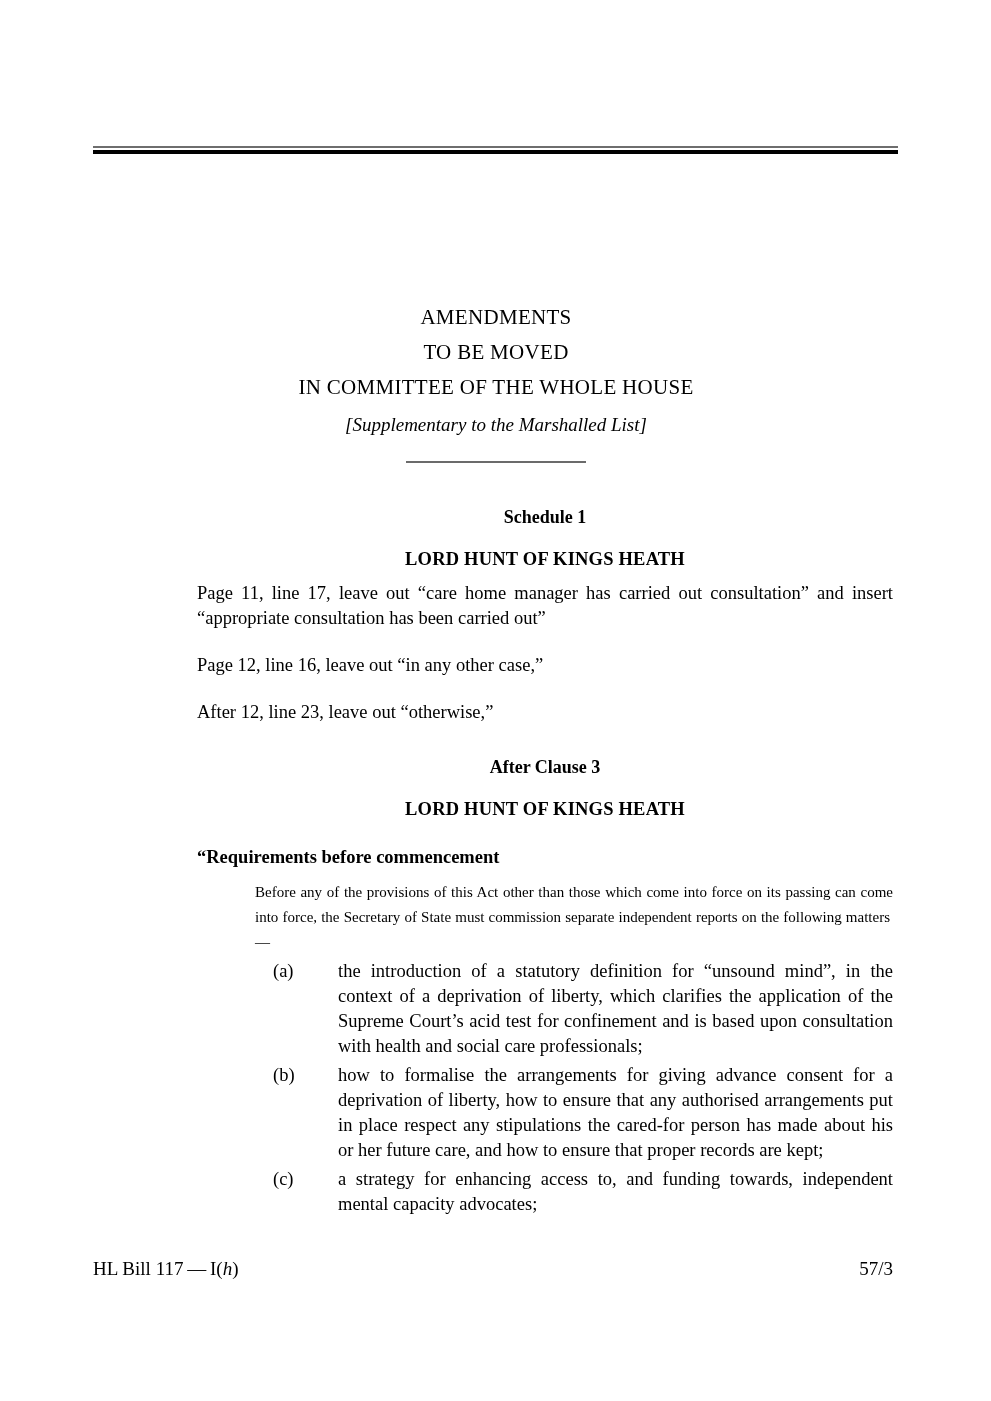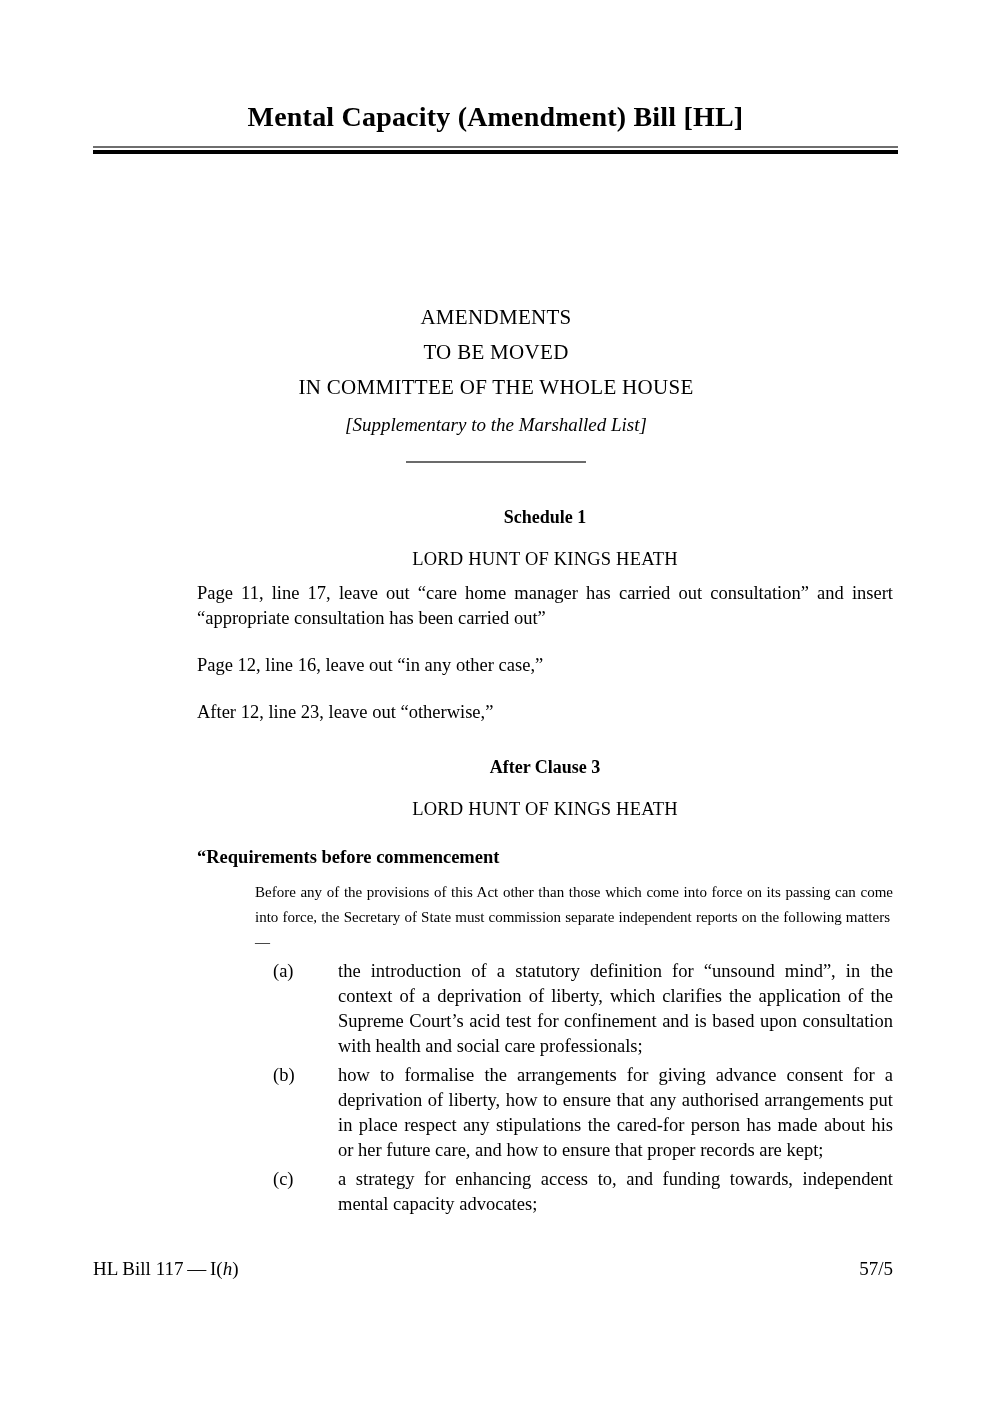--- a/index.html
+++ b/index.html
@@ -92,21 +92,21 @@
 
   .center-head {
     text-align: center;
     font-size: 18px;
     font-weight: bold;
     line-height: 24px;
   }
   .member-name {
     text-align: center;
     font-size: 18.5px;
-    font-weight: normal;
+    font-weight: bold;
     line-height: 24px;
     letter-spacing: 0.2px;
   }
 
   .amend-para {
     font-size: 18.5px;
     line-height: 25px;
     text-align: justify;
     text-justify: inter-word;
     hyphens: none;
@@ -166,21 +166,20 @@
     align-items: flex-end;
     font-size: 19px;
   }
   .footer em { font-style: italic; }
 </style>
 </head>
 <body>
 
 <div class="page">
 
-  <div class="doc-title">Mental Capacity (Amendment) Bill [HL]</div>
   <div class="title-rules">
     <div class="rule-thin"></div>
     <div class="rule-gap"></div>
     <div class="rule-thick"></div>
   </div>
 
   <div class="header-block">
     <div class="header-line">AMENDMENTS</div>
     <div class="header-line">TO BE MOVED</div>
     <div class="header-line">IN COMMITTEE OF THE WHOLE HOUSE</div>
@@ -229,16 +228,16 @@
           <span class="sub-marker">(c)</span>
           <span class="sub-text">a strategy for enhancing access to, and funding towards, independent mental capacity advocates;</span>
         </div>
       </div>
     </div>
 
   </div>
 
   <div class="footer">
     <div><span>HL Bill 117 — I(</span><em>h</em><span>)</span></div>
-    <div>57/5</div>
+    <div>57/3</div>
   </div>
 
 </div>
 
 </body></html>

